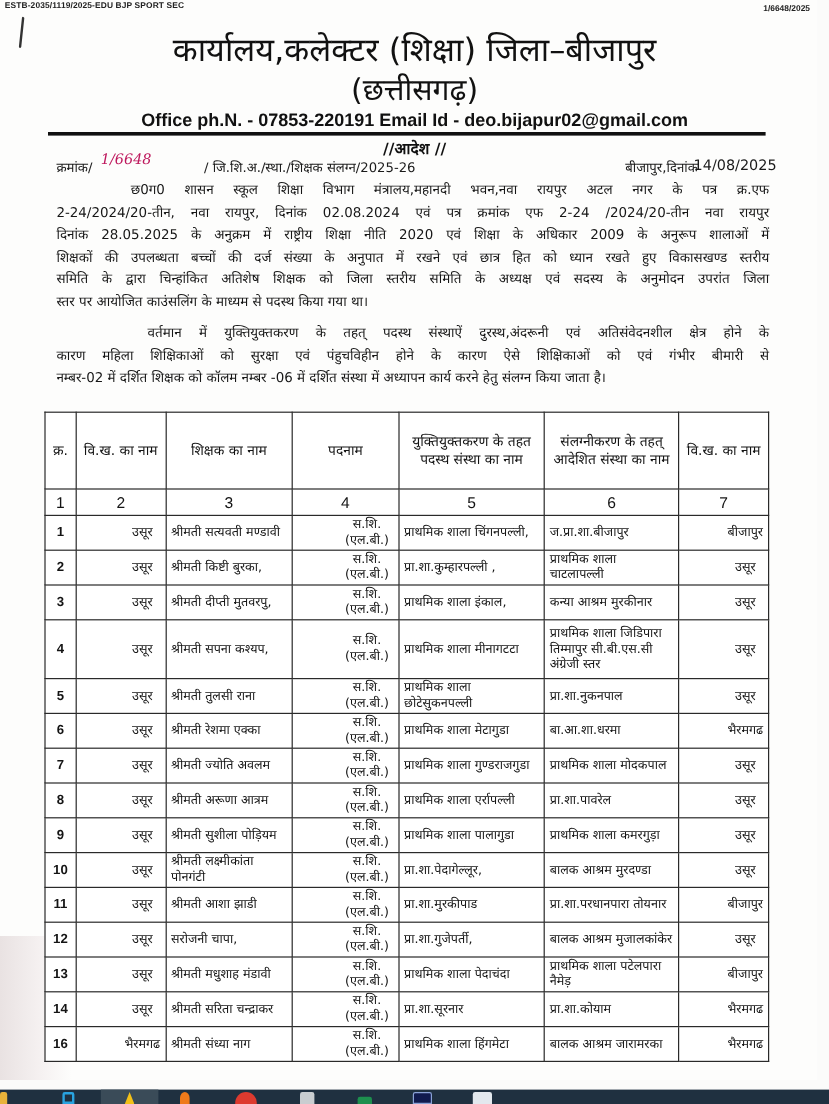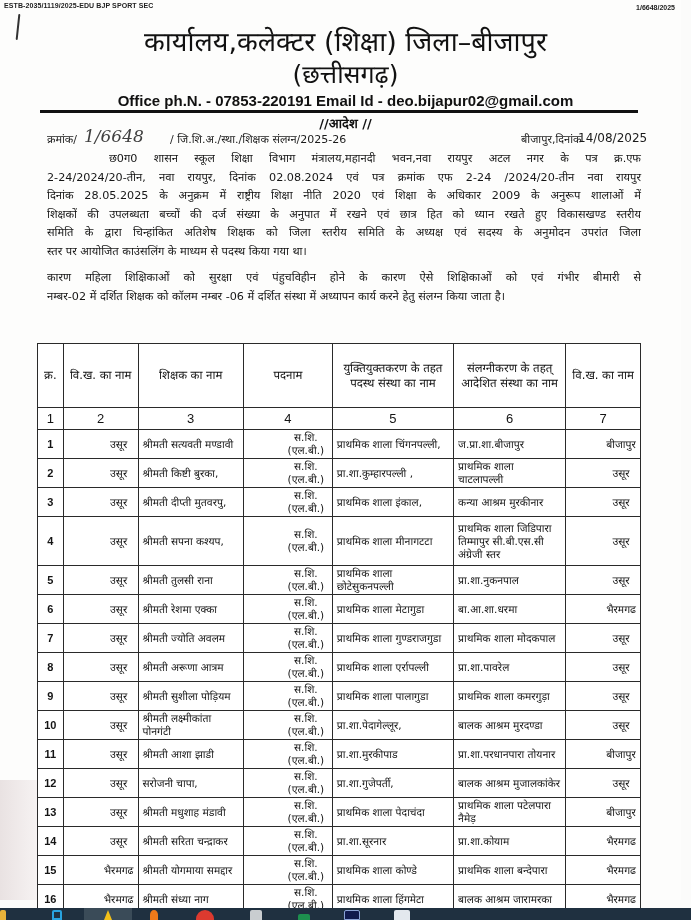--- a/index.html
+++ b/index.html
@@ -16,21 +16,21 @@
 
   .title1 { position: absolute; left: 0; width: 691px; top: 22px; text-align: center; font-size: 27px; font-family: "DejaVu Sans", sans-serif; color: #111; }
   .title2 { position: absolute; left: 0; width: 691px; top: 56px; text-align: center; font-size: 25px; color: #111; }
   .contact { position: absolute; left: 0; width: 691px; top: 92px; text-align: center; font-size: 15px; font-weight: bold; font-family: "Liberation Sans", sans-serif; color: #111; }
   .rule { position: absolute; left: 40px; width: 598px; top: 110px; height: 3px; background: #111; }
 
   .aadesh { position: absolute; left: 0; width: 691px; top: 114px; text-align: center; font-size: 13px; font-weight: bold; color: #111; }
 
   .kramank-row { position: absolute; left: 47px; top: 128px; width: 600px; height: 20px; font-size: 11px; }
   .kramank-label { position: absolute; left: 0; top: 3px; }
-  .kramank-hand { position: absolute; left: 37px; top: -2px; font-family: "DejaVu Serif", serif; font-style: italic; font-size: 17px; color: #404040; }
+  .kramank-hand { position: absolute; left: 37px; top: -2px; font-family: "DejaVu Serif", serif; font-style: italic; font-size: 12px; color: #be185d; }
   .kramank-rest { position: absolute; left: 123px; top: 3px; }
   .date-label { position: absolute; left: 439px; top: 3px; margin-left: 35px; }
   .date-val { position: absolute; left: 531px; top: 3px; font-size: 12px; }
 
   .para { position: absolute; left: 47px; width: 594px; font-size: 11.2px; line-height: 18.6px; text-align: justify; color: #161616; }
   .para .line { display: block; white-space: nowrap; text-align: justify; text-align-last: justify; }
   .para .line.last { text-align-last: left; }
   .para .indent { padding-left: 62px; }
   .para .indent2 { padding-left: 76px; }
   .p1 { top: 150px; }
@@ -78,20 +78,21 @@
   <div class="para p1">
     <span class="line indent">छ0ग0 शासन स्कूल शिक्षा विभाग मंत्रालय,महानदी भवन,नवा रायपुर अटल नगर के पत्र क्र.एफ</span>
     <span class="line">2-24/2024/20-तीन, नवा रायपुर, दिनांक 02.08.2024 एवं पत्र क्रमांक एफ 2-24 /2024/20-तीन नवा रायपुर</span>
     <span class="line">दिनांक 28.05.2025 के अनुक्रम में राष्ट्रीय शिक्षा नीति 2020 एवं शिक्षा के अधिकार 2009 के अनुरूप शालाओं में</span>
     <span class="line">शिक्षकों की उपलब्धता बच्चों की दर्ज संख्या के अनुपात में रखने एवं छात्र हित को ध्यान रखते हुए विकासखण्ड स्तरीय</span>
     <span class="line">समिति के द्वारा चिन्हांकित अतिशेष शिक्षक को जिला स्तरीय समिति के अध्यक्ष एवं सदस्य के अनुमोदन उपरांत जिला</span>
     <span class="line last">स्तर पर आयोजित काउंसलिंग के माध्यम से पदस्थ किया गया था।</span>
   </div>
 
   <div class="para p2">
+    <span class="line indent2">वर्तमान में युक्तियुक्तकरण के तहत् पदस्थ संस्थाऐं दुरस्थ,अंदरूनी एवं अतिसंवेदनशील क्षेत्र होने के</span>
     <span class="line">कारण महिला शिक्षिकाओं को सुरक्षा एवं पंहुचविहीन होने के कारण ऐसे शिक्षिकाओं को एवं गंभीर बीमारी से</span>
     <span class="line last">नम्बर-02 में दर्शित शिक्षक को कॉलम नम्बर -06 में दर्शित संस्था में अध्यापन कार्य करने हेतु संलग्न किया जाता है।</span>
   </div>
 
   <table class="order">
     <colgroup>
       <col style="width:27px">
         <col style="width:44px">
         <col style="width:122px">
         <col style="width:91px">
@@ -241,29 +242,20 @@
         <tr class="row">
           <td class="sn">14</td>
           <td class="c">उसूर</td>
           <td>श्रीमती सरिता चन्द्राकर</td>
           <td class="c">स.शि.(एल.बी.)</td>
           <td>प्रा.शा.सूरनार</td>
           <td>प्रा.शा.कोयाम</td>
           <td class="c">भैरमगढ</td>
         </tr>
         <tr class="row">
-          <td class="sn">15</td>
-          <td class="c">भैरमगढ</td>
-          <td>श्रीमती योगमाया समद्दार</td>
-          <td class="c">स.शि.(एल.बी.)</td>
-          <td>प्राथमिक शाला कोण्डे</td>
-          <td>प्राथमिक शाला बन्देपारा</td>
-          <td class="c">भैरमगढ</td>
-        </tr>
-        <tr class="row">
           <td class="sn">16</td>
           <td class="c">भैरमगढ</td>
           <td>श्रीमती संध्या नाग</td>
           <td class="c">स.शि.(एल.बी.)</td>
           <td>प्राथमिक शाला हिंगमेटा</td>
           <td>बालक आश्रम जारामरका</td>
           <td class="c">भैरमगढ</td>
         </tr>
       </tbody>
   </table>

